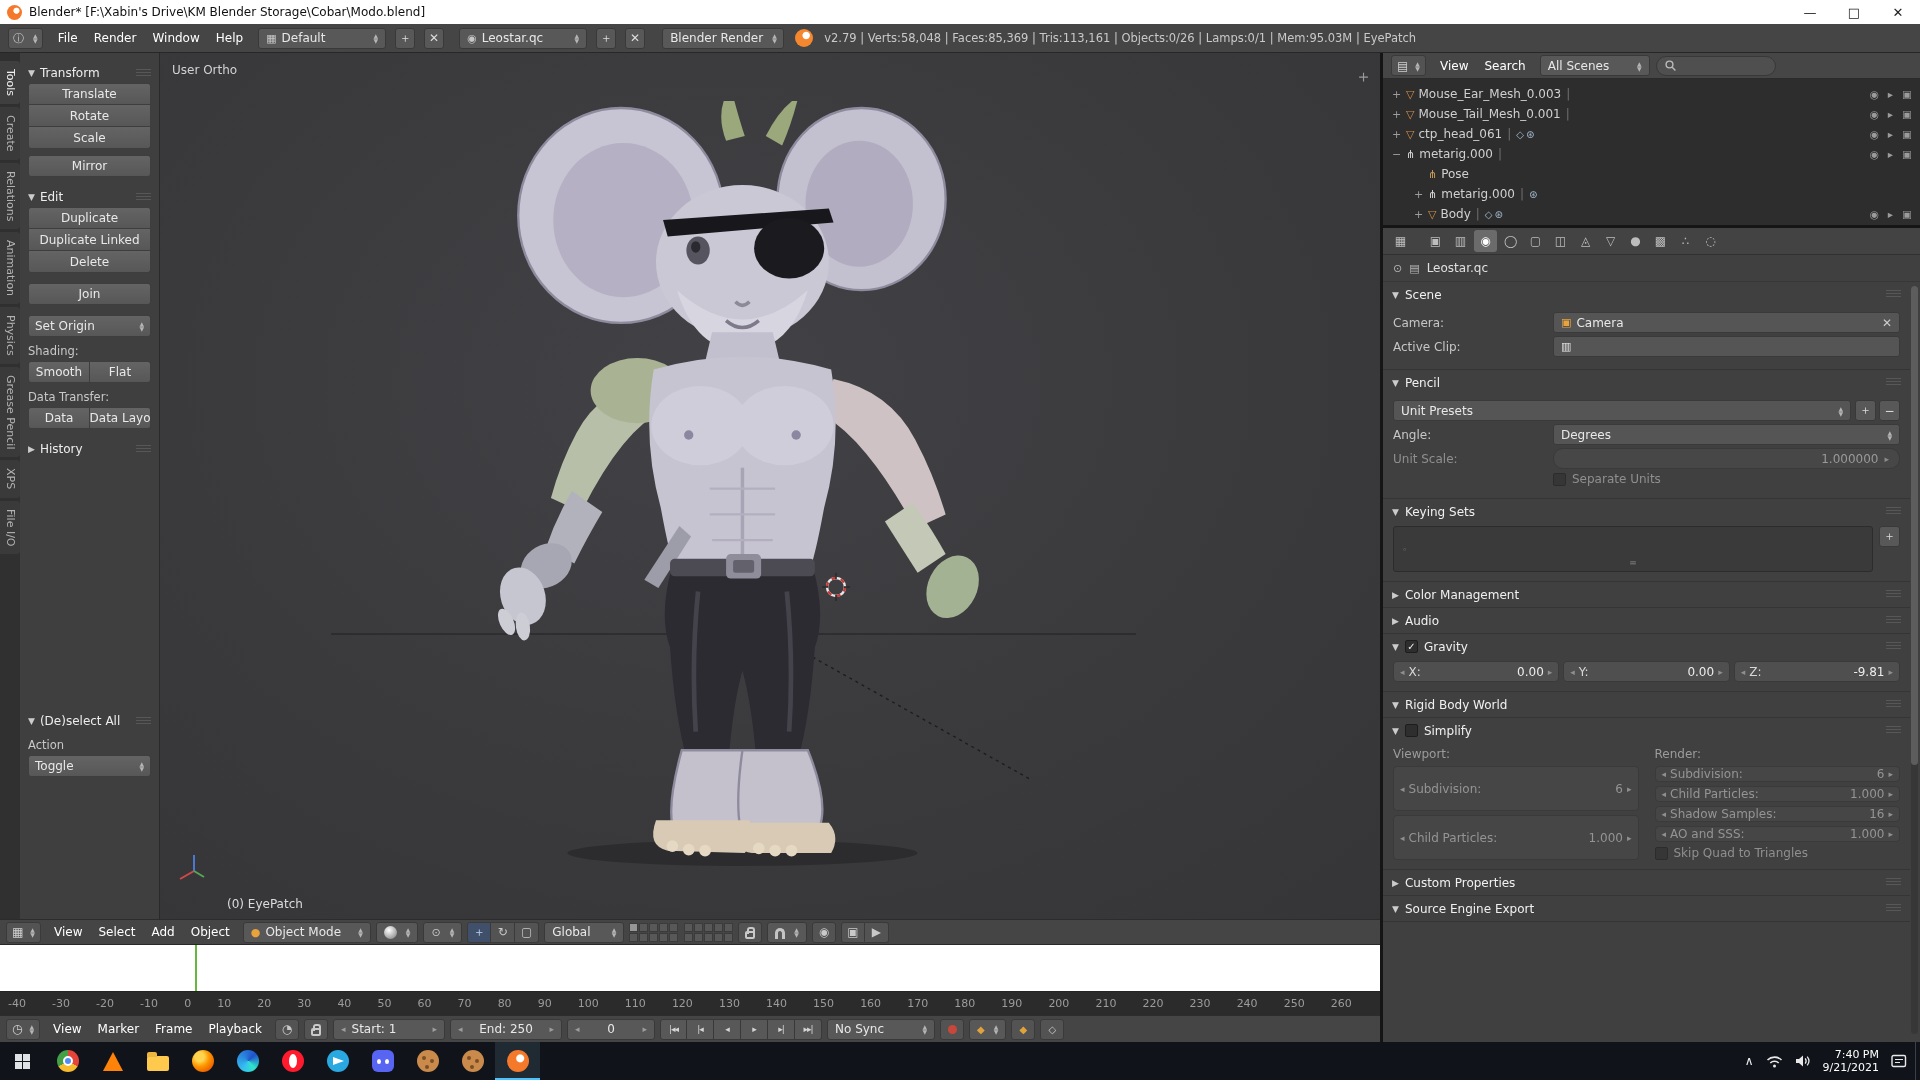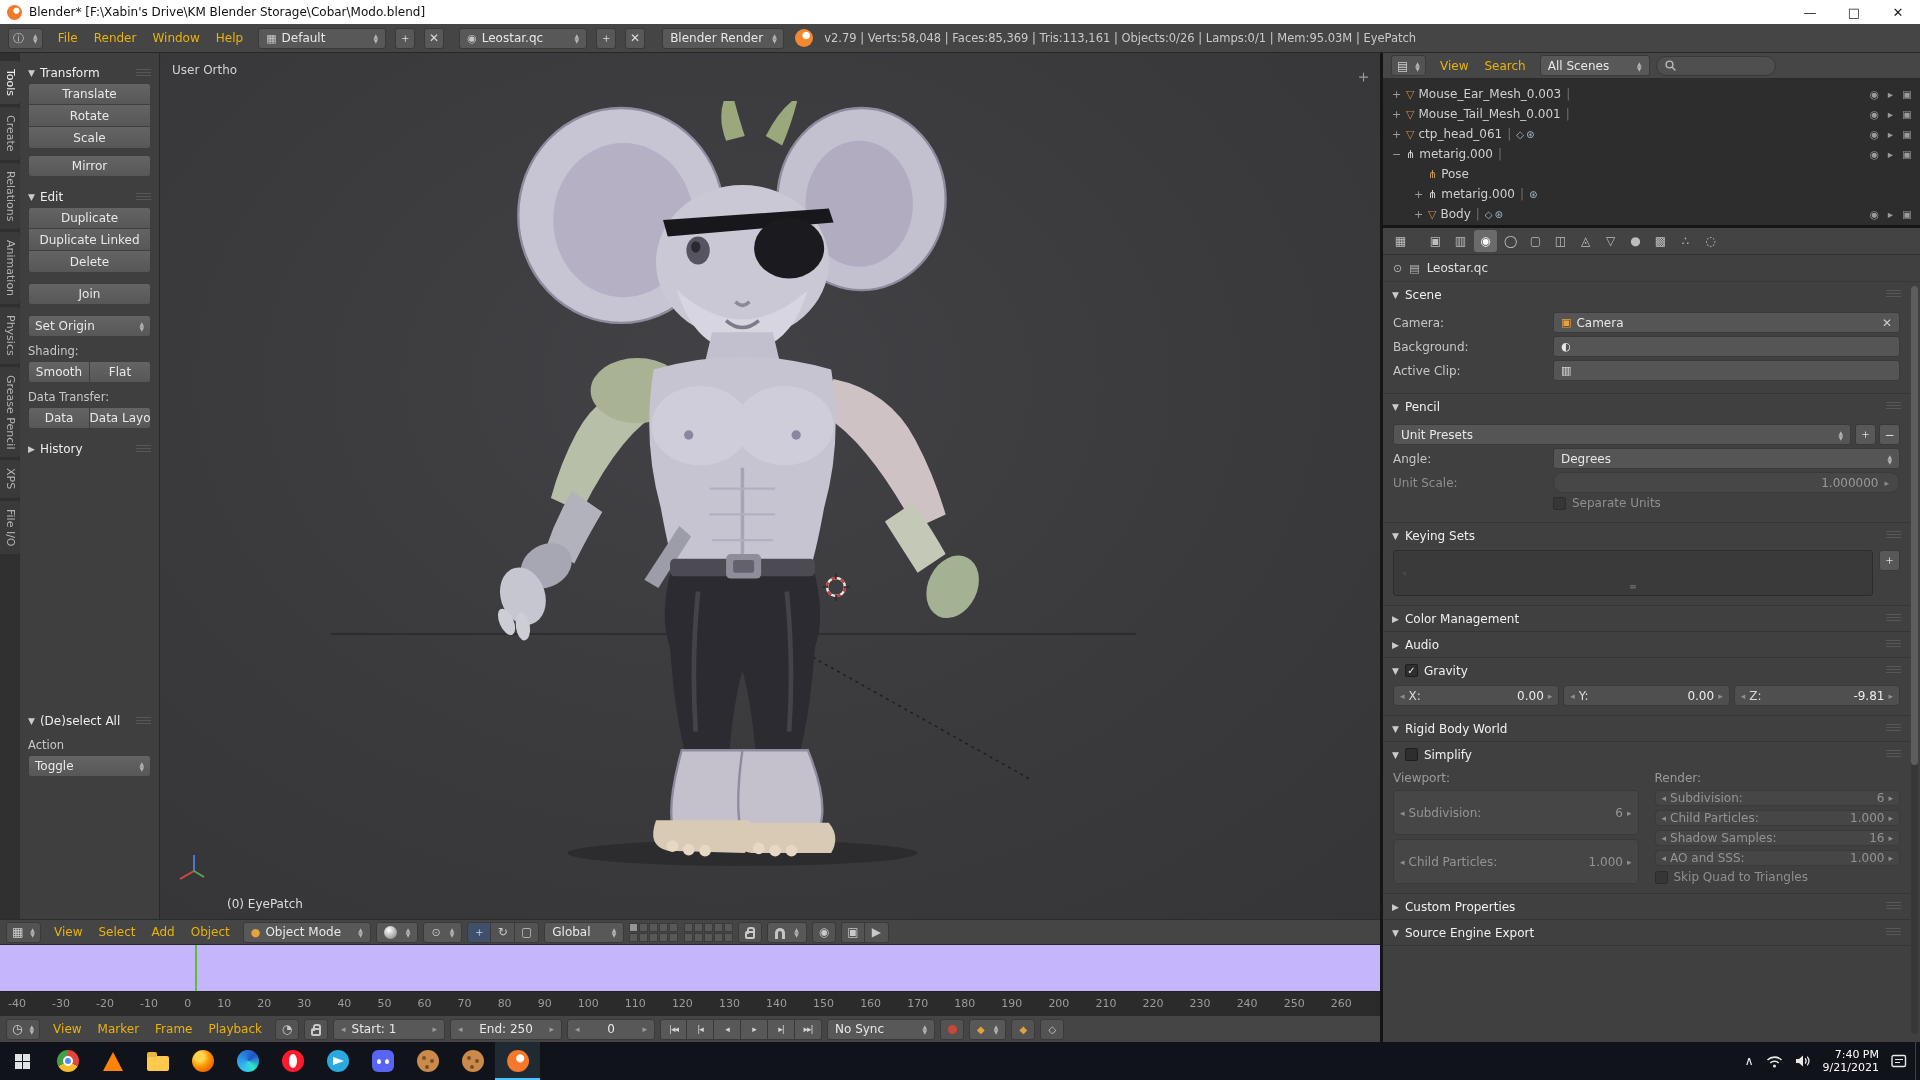--- a/index.html
+++ b/index.html
@@ -10,21 +10,21 @@
 
 .titlebar{height:24px;background:#ffffff;color:#111;display:flex;align-items:center;gap:7px;padding-left:7px;flex:0 0 auto}
 .blogo-sm{width:15px;height:15px;border-radius:50%;background:radial-gradient(circle at 63% 38%,#fff 0 20%,#f5792a 26% 100%);flex:0 0 auto}
 .titlebar .title{font-size:12px;color:#111}
 .win-controls{margin-left:auto;display:flex;height:100%}
 .win-btn{width:44px;display:flex;align-items:center;justify-content:center;font-size:13px;color:#222}
 
 
 .infobar{height:29px;background:#454545;border-bottom:1px solid #272727;display:flex;align-items:center;gap:7px;padding:0 8px;flex:0 0 auto}
 .menu{display:flex;align-items:center}
-.menu-item{padding:3px 8px;color:#eab308;border-radius:3px;cursor:default}
+.menu-item{padding:3px 8px;color:#ffffff;border-radius:3px;cursor:default}
 .pill{display:inline-flex;align-items:center;gap:5px;height:21px;padding:0 7px;background:#585858;border:1px solid #393939;border-radius:3px;color:#e8e8e8;white-space:nowrap}
 .pill .ic{font-size:11px;color:#c7c7c7}
 .updn{display:inline-flex;flex-direction:column;justify-content:center;margin-left:auto;line-height:5px;font-size:6px;color:#b5b5b5;padding-left:4px}
 .updn::before{content:"▲"}.updn::after{content:"▼"}
 .mini{width:20px;height:21px;background:#585858;border:1px solid #393939;border-radius:3px;display:inline-flex;align-items:center;justify-content:center;color:#ddd;font-size:12px;margin-left:2px}
 .blogo{width:18px;height:18px;border-radius:50%;background:radial-gradient(circle at 62% 36%,#fff 0 20%,#f5872f 26% 100%);margin:0 4px}
 .stats{color:#c9c9c9;font-size:11.5px;white-space:nowrap}
 
 
 .main{flex:1;display:flex;min-height:0}
@@ -77,21 +77,21 @@
 .layers{display:flex;gap:6px;align-items:center}
 .lgrp{display:grid;grid-template-columns:repeat(5,9px);grid-auto-rows:9px;gap:1px}
 .lcell{background:#585858;border:1px solid #3b3b3b}
 .lcell.on{background:#969696}
 .sphere{width:13px;height:13px;border-radius:50%;background:radial-gradient(circle at 38% 32%,#ffffff,#9e9e9e 70%,#6f6f6f)}
 .lock{width:10px;height:8px;border:2px solid #c9c9c9;border-radius:2px;position:relative;margin-top:5px}
 .lock::before{content:"";position:absolute;top:-6px;left:0;width:4px;height:5px;border:2px solid #c9c9c9;border-bottom:none;border-radius:3px 3px 0 0}
 .magnet{width:10px;height:11px;border:3px solid #c4c4c4;border-bottom:none;border-radius:6px 6px 0 0;margin-top:2px}
 
 
-.timeline{height:71px;background:#c4b5fd;border-top:1px solid #282828;position:relative;flex:0 0 auto}
+.timeline{height:71px;background:#ffffff;border-top:1px solid #282828;position:relative;flex:0 0 auto}
 .tl-ruler{position:absolute;left:0;right:0;bottom:0;height:24px;background:#2b2b2b;border-top:1px solid #242424;display:flex;justify-content:space-between;align-items:center;padding:0 28px 0 8px;color:#9c9c9c;font-size:11px}
 .playhead{position:absolute;left:195px;top:0;bottom:0;width:2px;background:#62b93e}
 .tlhdr{height:27px;background:#454545;border-top:1px solid #2c2c2c;display:flex;align-items:center;gap:5px;padding:0 6px;flex:0 0 auto;white-space:nowrap}
 .numfld{display:inline-flex;align-items:center;gap:6px;height:21px;padding:0 7px;background:#585858;border:1px solid #393939;border-radius:3px;color:#e8e8e8}
 .numfld .arr{color:#9d9d9d;font-size:9px}
 .pbgrp{display:flex}
 .pb{width:27px;height:21px;display:inline-flex;align-items:center;justify-content:center;background:#585858;border:1px solid #393939;border-left-width:0;color:#d5d5d5;font-size:9px;letter-spacing:-1px}
 .pb:first-child{border-radius:3px 0 0 3px;border-left-width:1px}
 .pb:last-child{border-radius:0 3px 3px 0}
 .recdot{width:9px;height:9px;border-radius:50%;background:#c8473b}
@@ -714,26 +714,20 @@
             <div class="ppbody">
               <div class="prow">
                 <span class="plabel">Camera:</span>
                 <span class="pfield">
                   <span class="ic" style="color:#e8a33c">▣</span>
                   <span>Camera</span>
                   <span class="xbtn">✕</span>
                 </span>
               </div>
               <div class="prow">
-                <span class="plabel">Background:</span>
-                <span class="pfield">
-                  <span class="ic">◐</span>
-                </span>
-              </div>
-              <div class="prow">
                 <span class="plabel">Active Clip:</span>
                 <span class="pfield">
                   <span class="ic">▥</span>
                 </span>
               </div>
             </div>
           </div>
 
           <div class="ppanel">
             <div class="pphdr">

